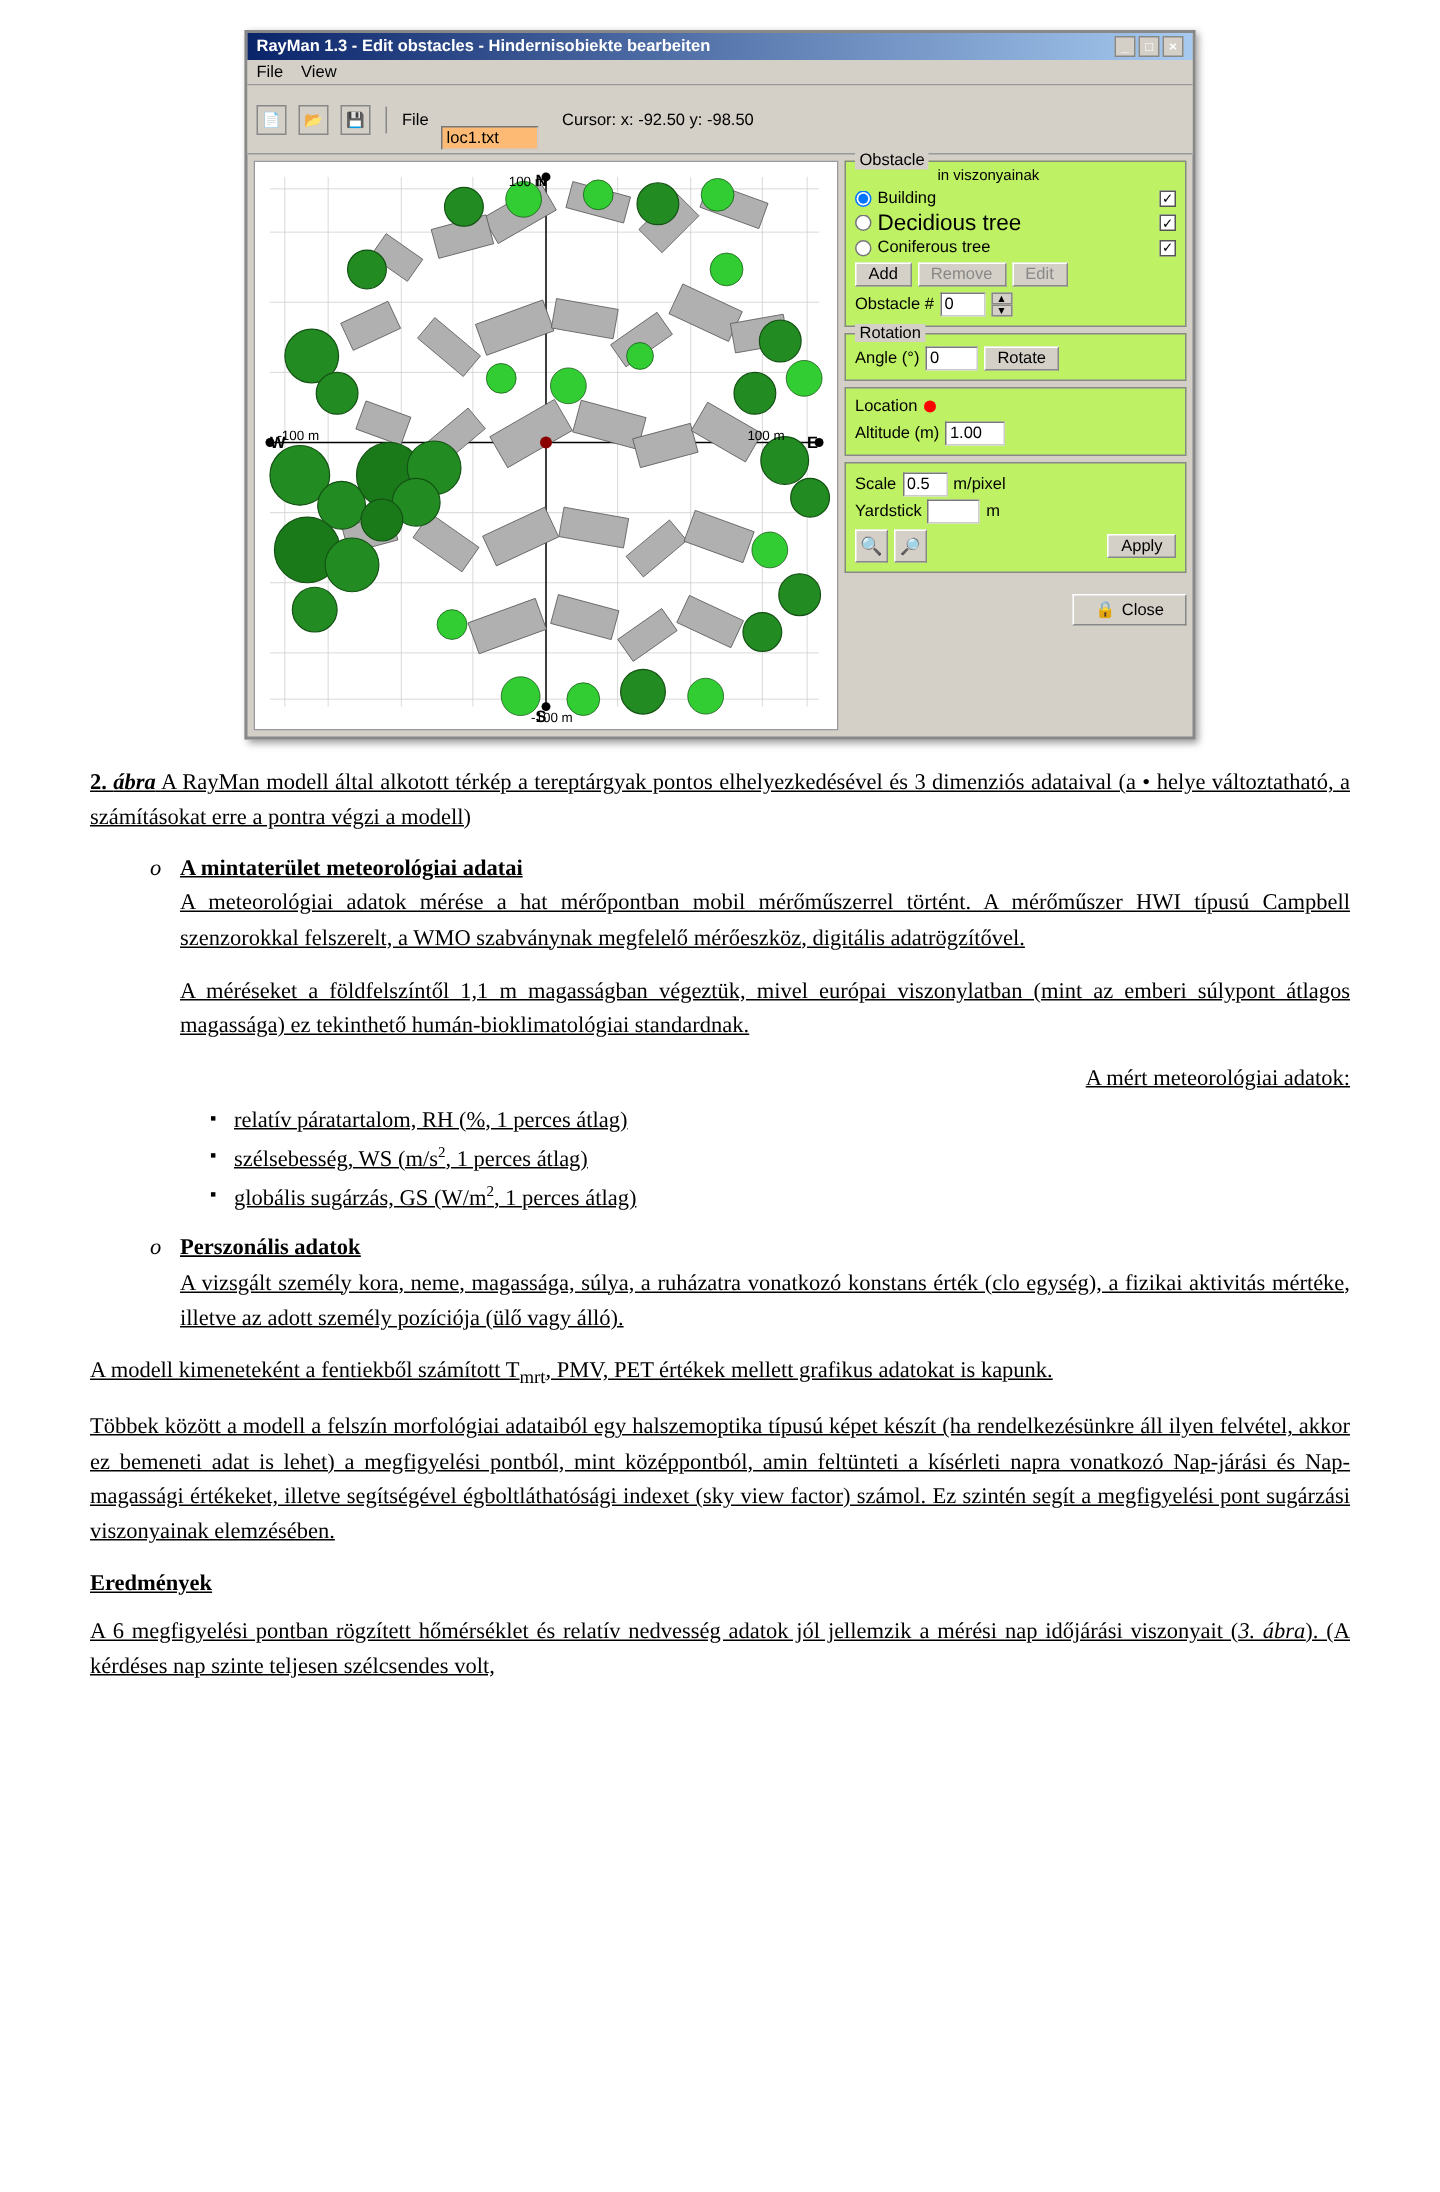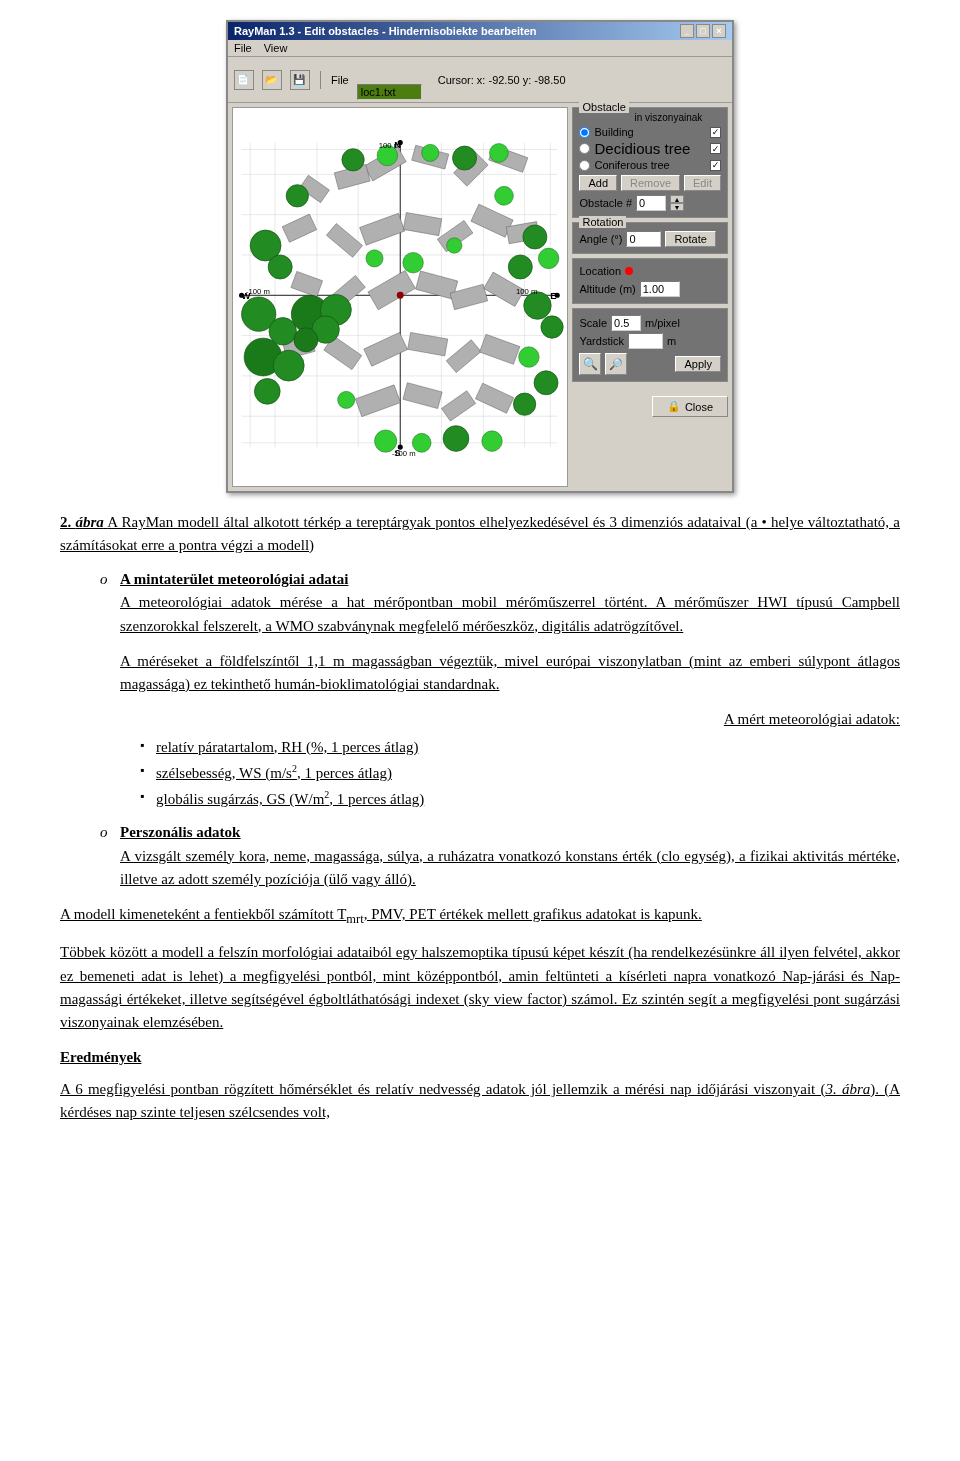--- a/index.html
+++ b/index.html
@@ -16,21 +16,21 @@
     .screenshot-container {
       display: flex;
       justify-content: center;
       margin-bottom: 18px;
     }
 
     
     .rayman-window {
       border: 2px solid #888;
       background: #d4d0c8;
-      width: 508px;
+      width: 634px;
       font-family: Arial, sans-serif;
       font-size: 11px;
       box-shadow: 2px 2px 5px rgba(0,0,0,0.4);
     }
 
     .window-titlebar {
       background: linear-gradient(to right, #0a246a, #a6caf0);
       color: white;
       font-size: 11px;
       font-weight: bold;
@@ -139,21 +139,21 @@
     .right-panel {
       flex: 1;
       display: flex;
       flex-direction: column;
       gap: 4px;
     }
 
     .panel-group {
       border: 1px solid #888;
       padding: 4px 6px 6px 6px;
-      background: #737373;
+      background: #bef264;
       position: relative;
     }
 
     .panel-group-title {
       position: absolute;
       top: -7px;
       left: 6px;
       background: #d4d0c8;
       padding: 0 3px;
       font-size: 11px;
@@ -441,21 +441,21 @@
       <span class="menu-item">File</span>
       <span class="menu-item">View</span>
     </div>
 
     <div class="window-toolbar">
       <div class="toolbar-btn">📄</div>
       <div class="toolbar-btn">📂</div>
       <div class="toolbar-btn">💾</div>
       <div class="toolbar-sep"></div>
       <span class="toolbar-file-label">File</span>
-      <div class="toolbar-file-input" style="border:1px inset #ccc; background:#4d7c0f; padding:1px 3px; font-size:11px; display:inline-block;margin-top:25px;">loc1.txt</div>
+      <div class="toolbar-file-input" style="border:1px inset #ccc; background:#fdba74; padding:1px 3px; font-size:11px; display:inline-block;margin-top:25px;">loc1.txt</div>
       <span class="toolbar-cursor-label">Cursor:  x: -92.50   y: -98.50</span>
     </div>
 
     <div class="window-body">
 
       <div class="map-area">
         <svg class="map-canvas" viewBox="0 0 390 380" xmlns="http://www.w3.org/2000/svg">
 
           <rect width="390" height="380" fill="white"></rect>
 

